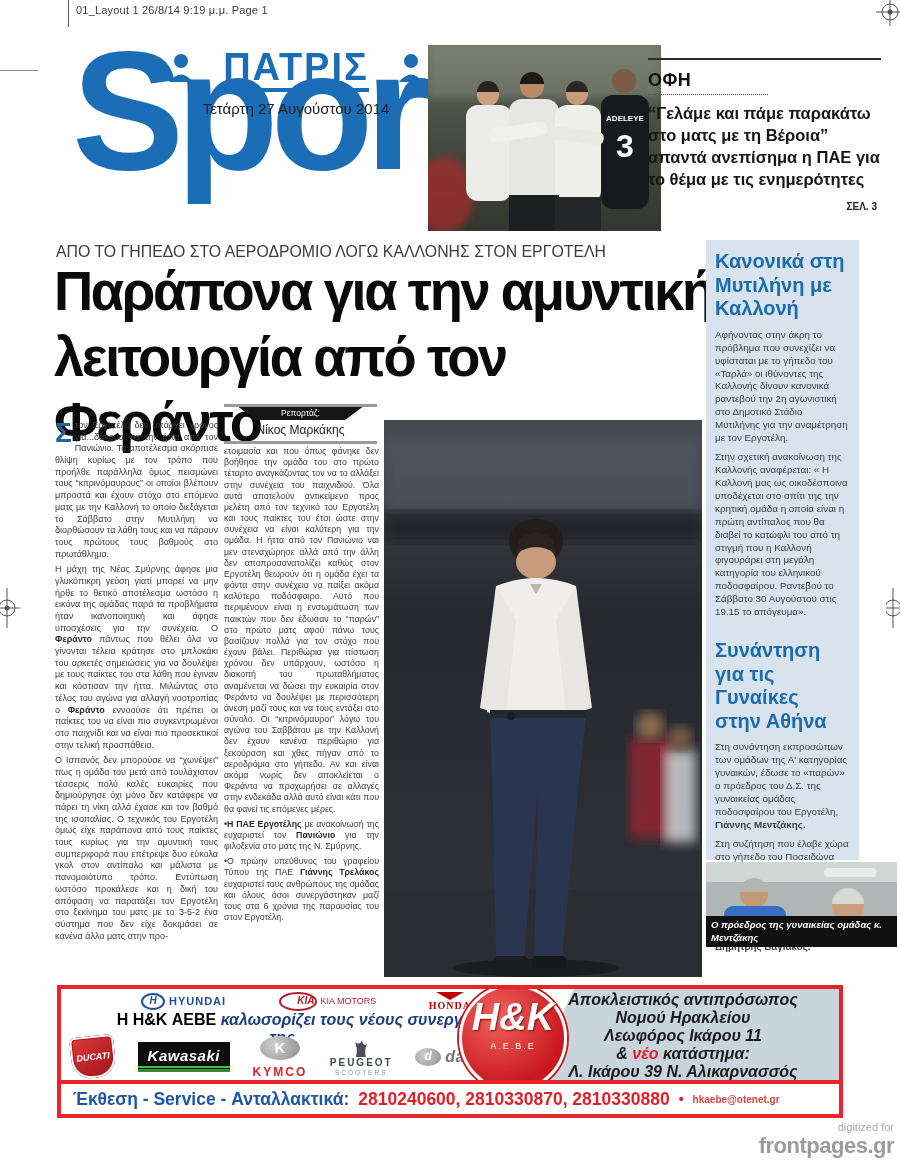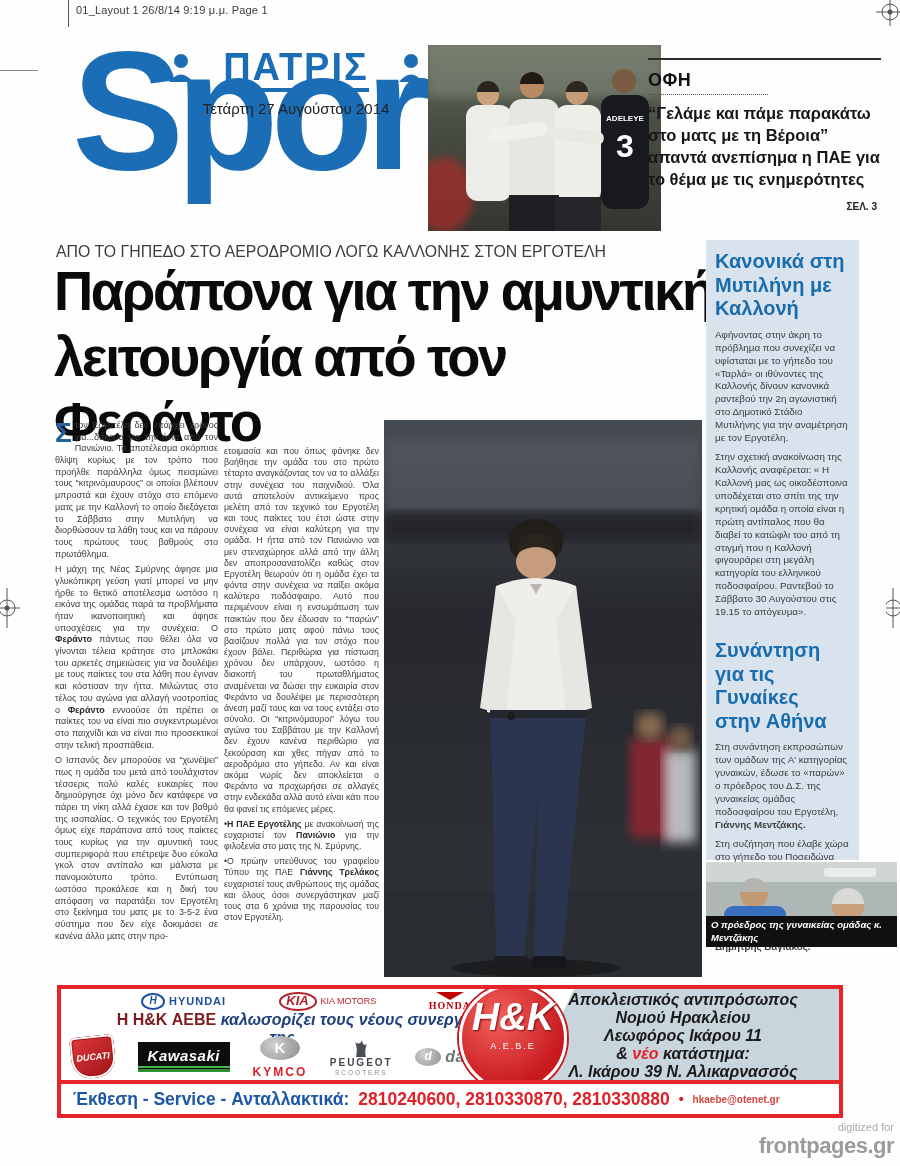--- a/index.html
+++ b/index.html
@@ -79,28 +79,28 @@
            text-shadow:1px 1px 2px #7e0d10;}
   .hk-sub{font-size:9px;letter-spacing:2px;margin-top:-6px;}
   .ad-brands-top{position:absolute;left:80px;top:3px;width:330px;display:flex;
                  justify-content:space-between;align-items:center;height:18px;}
   .brand{display:flex;align-items:center;gap:4px;white-space:nowrap;}
   .hyundai-mark{width:20px;height:13px;border:2px solid #1c4ea0;border-radius:50%;
                 color:#1c4ea0;font-style:italic;font-weight:700;font-size:10px;
                 line-height:12px;text-align:center;}
   .hyundai-word{color:#1c4ea0;font-weight:700;font-size:11px;letter-spacing:1px;}
   .kia-oval{width:34px;height:15px;border:2px solid #b3202a;border-radius:50%;color:#b3202a;
-            font-weight:700;font-style:italic;font-size:13px;line-height:14px;text-align:center;}
+            font-weight:700;font-style:italic;font-size:10px;line-height:14px;text-align:right;}
   .kia-word{color:#b3202a;font-weight:400;font-size:9px;}
   .honda{display:flex;flex-direction:column;align-items:center;line-height:1;font-family:Liberation Serif, serif;}
   .honda-wing{width:0;height:0;border-left:14px solid transparent;border-right:14px solid transparent;
               border-bottom:8px solid #c00000;transform:scaleY(-1);}
   .honda-word{color:#c00000;font-weight:700;font-size:10px;letter-spacing:1px;margin-top:1px;}
   .ad-welcome{position:absolute;left:6px;top:22px;width:430px;text-align:center;font-size:16px;}
-  .ad-welcome .black{font-weight:700;color:#7f1d1d;margin-left:48px;}
+  .ad-welcome .black{font-weight:700;color:#000000;margin-left:48px;}
   .ad-welcome .blue{font-weight:700;font-style:italic;color:#1d3f7e;}
   .ad-brands-bottom{position:absolute;left:10px;top:44px;width:428px;height:48px;
                     display:flex;justify-content:space-between;align-items:center;}
   .ducati{width:44px;height:42px;background:linear-gradient(145deg,#e0393b,#9d1317);
           border-radius:6px 6px 20px 20px;color:#fff;font-weight:700;font-style:italic;
           font-size:9px;display:flex;align-items:center;justify-content:center;
           transform:rotate(-6deg);box-shadow:inset 0 0 0 2px #fff,inset 0 0 0 3px #b01216;}
   .kawasaki{background:#0c0c0c;color:#fff;font-weight:700;font-style:italic;font-size:15px;
             padding:5px 10px 8px 10px;position:relative;letter-spacing:.5px;}
   .kawa-stripes{position:absolute;left:0;bottom:0;width:100%;height:6px;
@@ -225,20 +225,26 @@
     <div class="ofi-body">“Γελάμε και πάμε παρακάτω στο ματς με τη Βέροια” απαντά ανεπίσημα η ΠΑΕ για το θέμα με τις ενημερότητες</div>
     <div class="ofi-page">ΣΕΛ. 3</div>
   </div>
 
   <div class="abs kicker">ΑΠΟ ΤΟ ΓΗΠΕΔΟ ΣΤΟ ΑΕΡΟΔΡΟΜΙΟ ΛΟΓΩ ΚΑΛΛΟΝΗΣ ΣΤΟΝ ΕΡΓΟΤΕΛΗ</div>
   <div class="abs headline">
     <div>Παράπονα για την αμυντική</div>
     <div>λειτουργία από τον Φεράντο</div>
   </div>
 
+  <div class="abs byline">
+    <div class="rule"></div>
+    <div class="byline-tab">Ρεπορτάζ:</div>
+    <div class="byline-name">Νίκος Μαρκάκης</div>
+    <div class="rule"></div>
+  </div>
 
   <div class="abs bodycol col1">
     <p><span class="dropcap">Σ</span><span>τον Εργοτέλη δεν υπάρχει χρόνος για...δάκρυα για την ήττα από τον Πανιώνιο. Το αποτέλεσμα σκόρπισε θλίψη κυρίως με τον τρόπο που προήλθε παράλληλα όμως πεισμώνει τους “κιτρινόμαυρους” οι οποίοι βλέπουν μπροστά και έχουν στόχο στο  επόμενο ματς με την Καλλονή το οποίο διεξάγεται το Σάββατο στην Μυτιλήνη  να διορθώσουν τα λάθη τους και να πάρουν τους πρώτους τους βαθμούς στο πρωτάθλημα.</span></p>
     <p><span>Η μάχη της Νέας Σμύρνης άφησε μια γλυκόπικρη γεύση γιατί μπορεί να μην ήρθε το θετικό αποτέλεσμα ωστόσο η εικόνα της ομάδας παρά τα προβλήματα ήταν ικανοποιητική και άφησε υποσχέσεις για την συνέχεια. Ο </span><span class="b">Φεράντο</span><span> πάντως που θέλει όλα να γίνονται τέλεια κράτησε στο μπλοκάκι του αρκετές σημειώσεις για να δουλέψει με τους παίκτες του στα λάθη που έγιναν και κόστισαν την ήττα. Μιλώντας στο τέλος του αγώνα για αλλαγή νοοτροπίας ο </span><span class="b">Φεράντο</span><span> εννοούσε ότι πρέπει οι παίκτες του να είναι πιο συγκεντρωμένοι στο παιχνίδι και να είναι πιο προσεκτικοί στην τελική προσπάθεια.</span></p>
     <p><span>Ο Ισπανός δεν μπορούσε να “χωνέψει” πως η ομάδα του μετά από τουλάχιστον τέσσερις πολύ καλές ευκαιρίες που δημιούργησε όχι μόνο δεν κατάφερε να πάρει τη νίκη αλλά έχασε και τον βαθμό της ισοπαλίας. Ο τεχνικός του Εργοτέλη όμως είχε παράπονα από τους παίκτες τους κυρίως για την αμυντική τους συμπεριφορά που επέτρεψε δυο εύκολα γκολ στον αντίπαλο και μάλιστα με πανομοιότυπο τρόπο. Εντύπωση ωστόσο προκάλεσε και η δική του απόφαση να παρατάξει τον Εργοτέλη στο ξεκίνημα του ματς με το 3-5-2 ένα σύστημα που δεν είχε δοκιμάσει σε κανένα άλλο ματς στην προ-</span></p>
   </div>
 
   <div class="abs bodycol col2">
     <p><span>ετοιμασία και που όπως φάνηκε δεν βοήθησε την ομάδα του στο πρώτο τέταρτο αναγκάζοντας τον να το αλλάξει στην συνέχεια του παιχνιδιού.  Όλα αυτά αποτελούν αντικείμενο προς μελέτη από τον τεχνικό του Εργοτέλη και τους παίκτες του έτσι ώστε στην συνέχεια να είναι καλύτερη για την ομάδα. Η ήττα από τον Πανιώνιο ναι μεν στεναχώρησε αλλά από την άλλη δεν αποπροσανατολίζει καθώς στον Εργοτέλη θεωρούν ότι η ομάδα έχει τα φόντα στην συνέχεια να παίξει ακόμα καλύτερο ποδόσφαιρο. Αυτό που περιμένουν είναι η ενσωμάτωση των παικτών που δεν έδωσαν το “παρών” στο πρώτο ματς  αφού πάνω τους βασίζουν πολλά για τον στόχο που έχουν βάλει. Περιθώρια για πίστωση χρόνου δεν υπάρχουν, ωστόσο η διακοπή του πρωταθλήματος αναμένεται να δώσει την ευκαιρία στον Φεράντο να δουλέψει με περισσότερη άνεση μαζί τους και να τους εντάξει στο σύνολο. Οι “κιτρινόμαυροι” λόγω του αγώνα του Σαββάτου με την Καλλονή  δεν έχουν κανένα περιθώριο για ξεκούραση και χθες πήγαν από το αεροδρόμιο στο γήπεδο. Αν και είναι ακόμα νωρίς δεν αποκλείεται ο Φεράντο να προχωρήσει σε αλλαγές στην ενδεκάδα αλλά αυτό είναι κάτι που θα φανεί τις επόμενες μέρες.</span></p>
     <p><span class="b">•Η ΠΑΕ Εργοτέλης</span><span> με ανακοίνωσή της ευχαριστεί τον </span><span class="b">Πανιώνιο</span><span> για την φιλοξενία στο ματς της Ν. Σμύρνης.</span></p>

